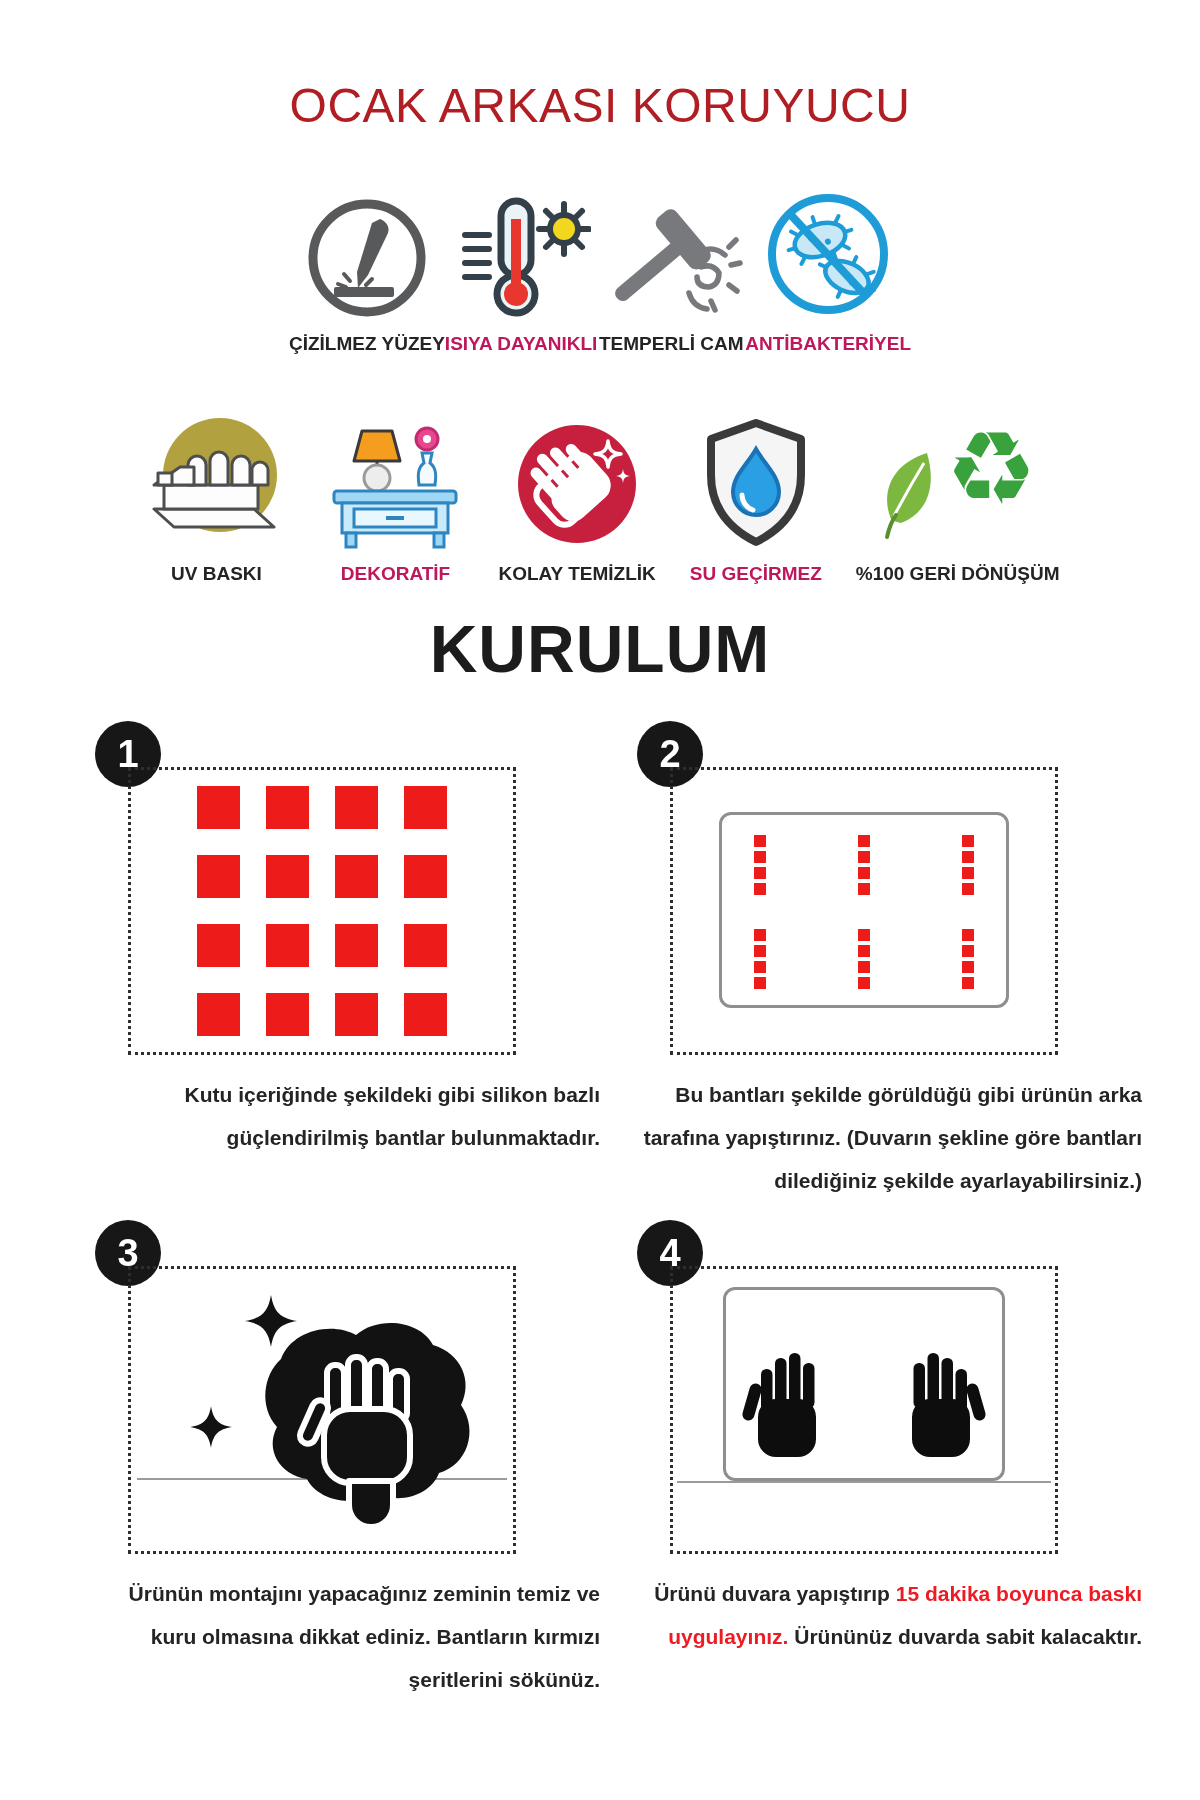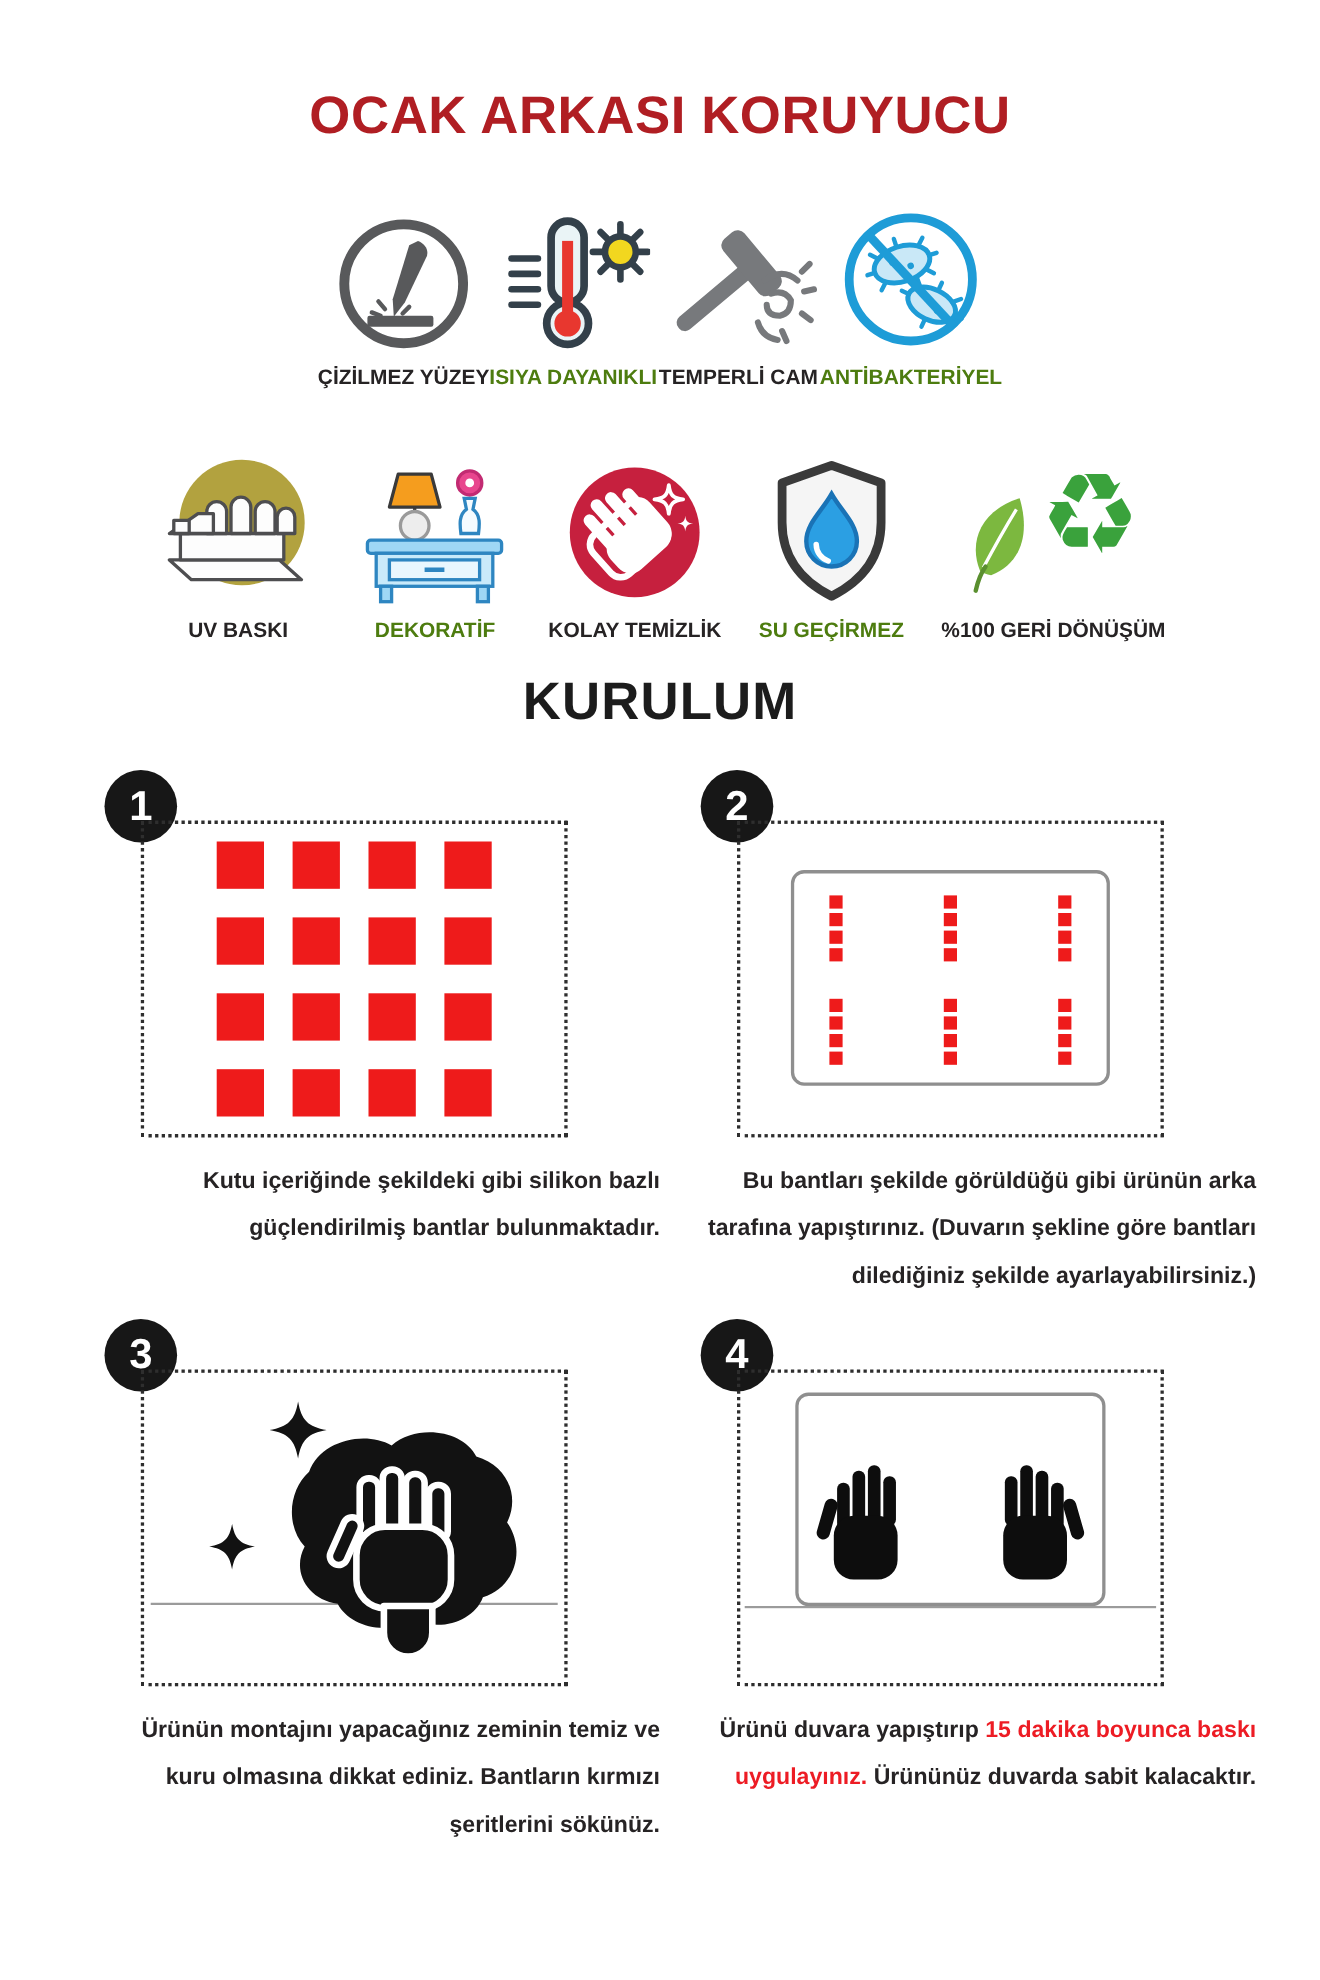--- a/index.html
+++ b/index.html
@@ -1,33 +1,33 @@
 <!DOCTYPE html>
 <html><head>
 <meta charset="utf-8">
 <style>
   html,body{margin:0;padding:0;background:#fff;}
   .poster{
     position:relative;width:1200px;height:1800px;margin:0 auto;background:#ffffff;
     font-family:"Liberation Sans",sans-serif;color:#262324;overflow:hidden;
   }
   .main-title{
-    padding-top:78px;text-align:center;font-size:48px;font-weight:700;
+    padding-top:78px;text-align:center;font-size:48px;font-weight:400;
     color:#B01E23;letter-spacing:0.5px;
   }
   .features-row{display:flex;justify-content:center;align-items:flex-end;}
   .row1{margin-top:48px;}
   .row2{margin-top:46px;gap:34px;}
   .feature{display:flex;flex-direction:column;align-items:center;}
   .icon-box{display:flex;align-items:flex-end;justify-content:center;}
   .row1 .icon-box{height:140px;}
   .row2 .icon-box{height:150px;}
   .f-label{font-size:19px;font-weight:700;margin-top:12px;text-align:center;white-space:nowrap;}
-  .f-label.red{color:#4d7c0f;text-align:center;}
-  .section-title{margin-top:26px;text-align:center;font-size:48px;font-weight:800;color:#1c1c1c;letter-spacing:1px;}
+  .f-label.red{color:#be185d;text-align:center;}
+  .section-title{margin-top:26px;text-align:center;font-size:66px;font-weight:800;color:#1c1c1c;letter-spacing:1px;}
 
   .steps{display:grid;grid-template-columns:505px 505px;column-gap:37px;margin-left:95px;margin-top:34px;}
   .step{position:relative;padding-top:46px;padding-bottom:18px;}
   .badge{
     position:absolute;top:0;left:0;width:66px;height:66px;border-radius:50%;
     background:#171717;color:#fff;font-weight:700;font-size:38px;
     display:flex;align-items:center;justify-content:center;
   }
   .dash-box{margin-left:33px;width:382px;height:282px;border:3px dotted #2E2E2E;position:relative;box-sizing:content-box;}
   .caption{margin-top:18px;width:505px;font-size:21px;font-weight:700;line-height:2.05;color:#262324;text-align:right;}

